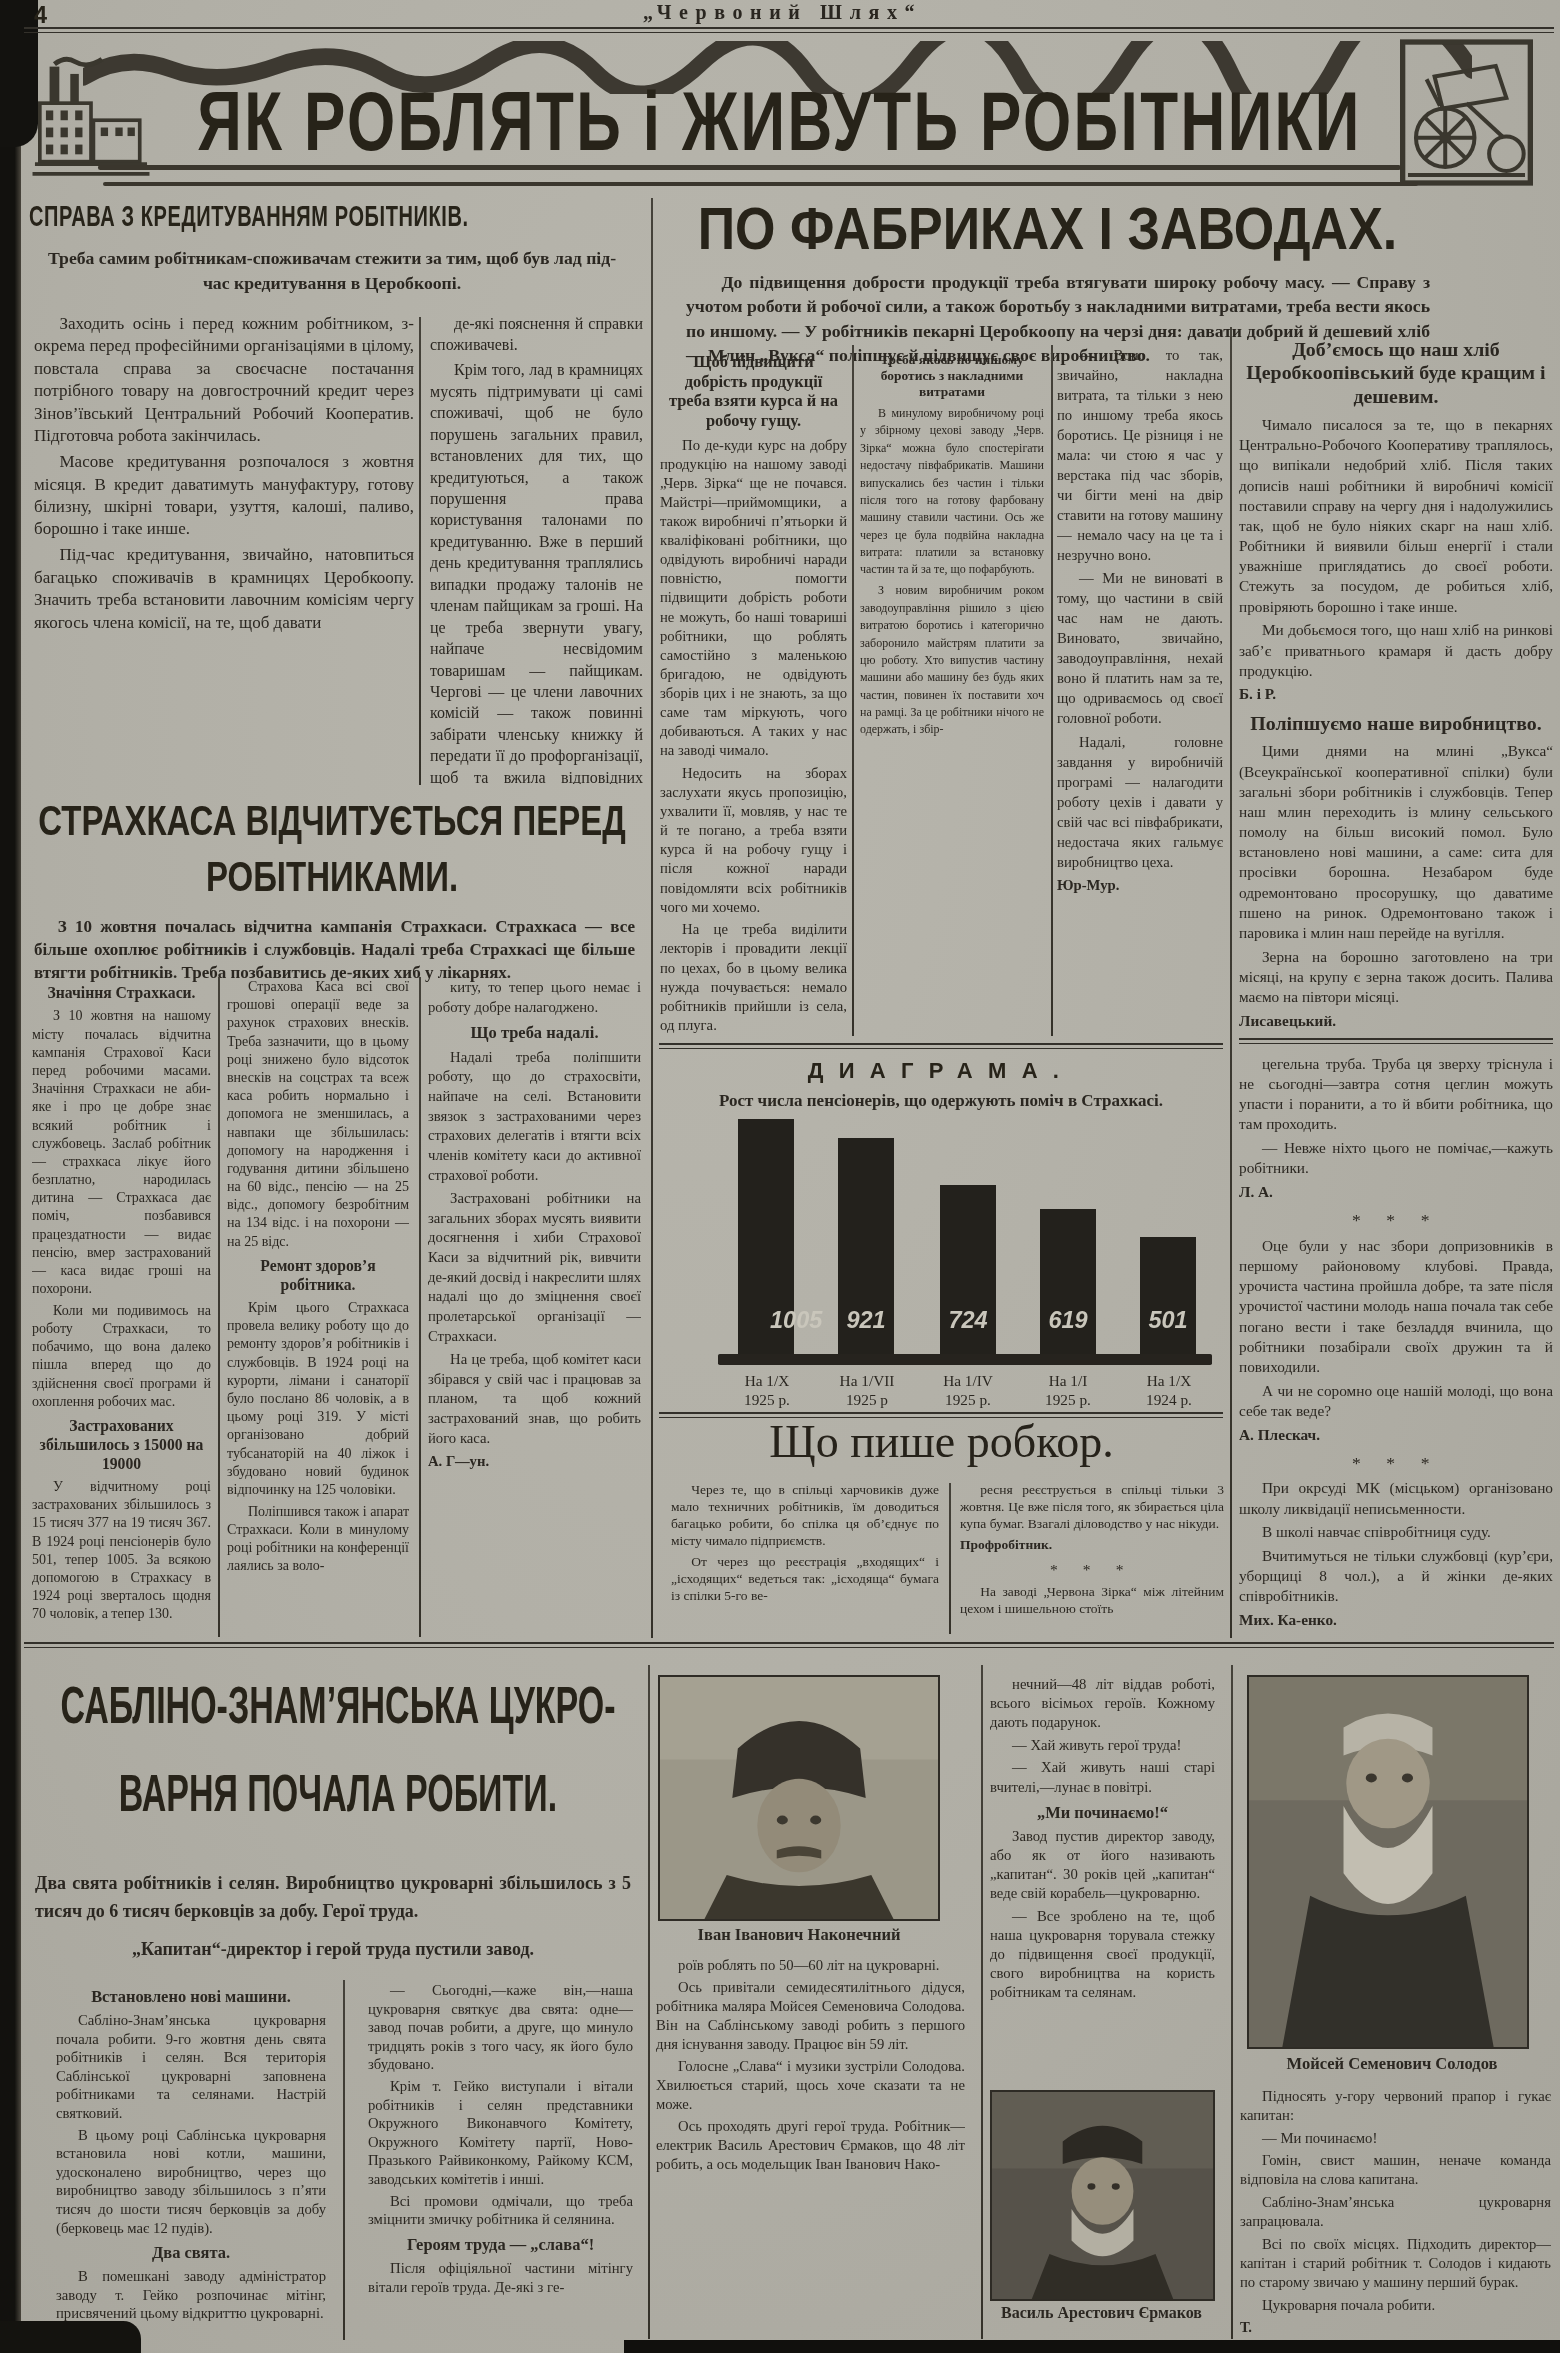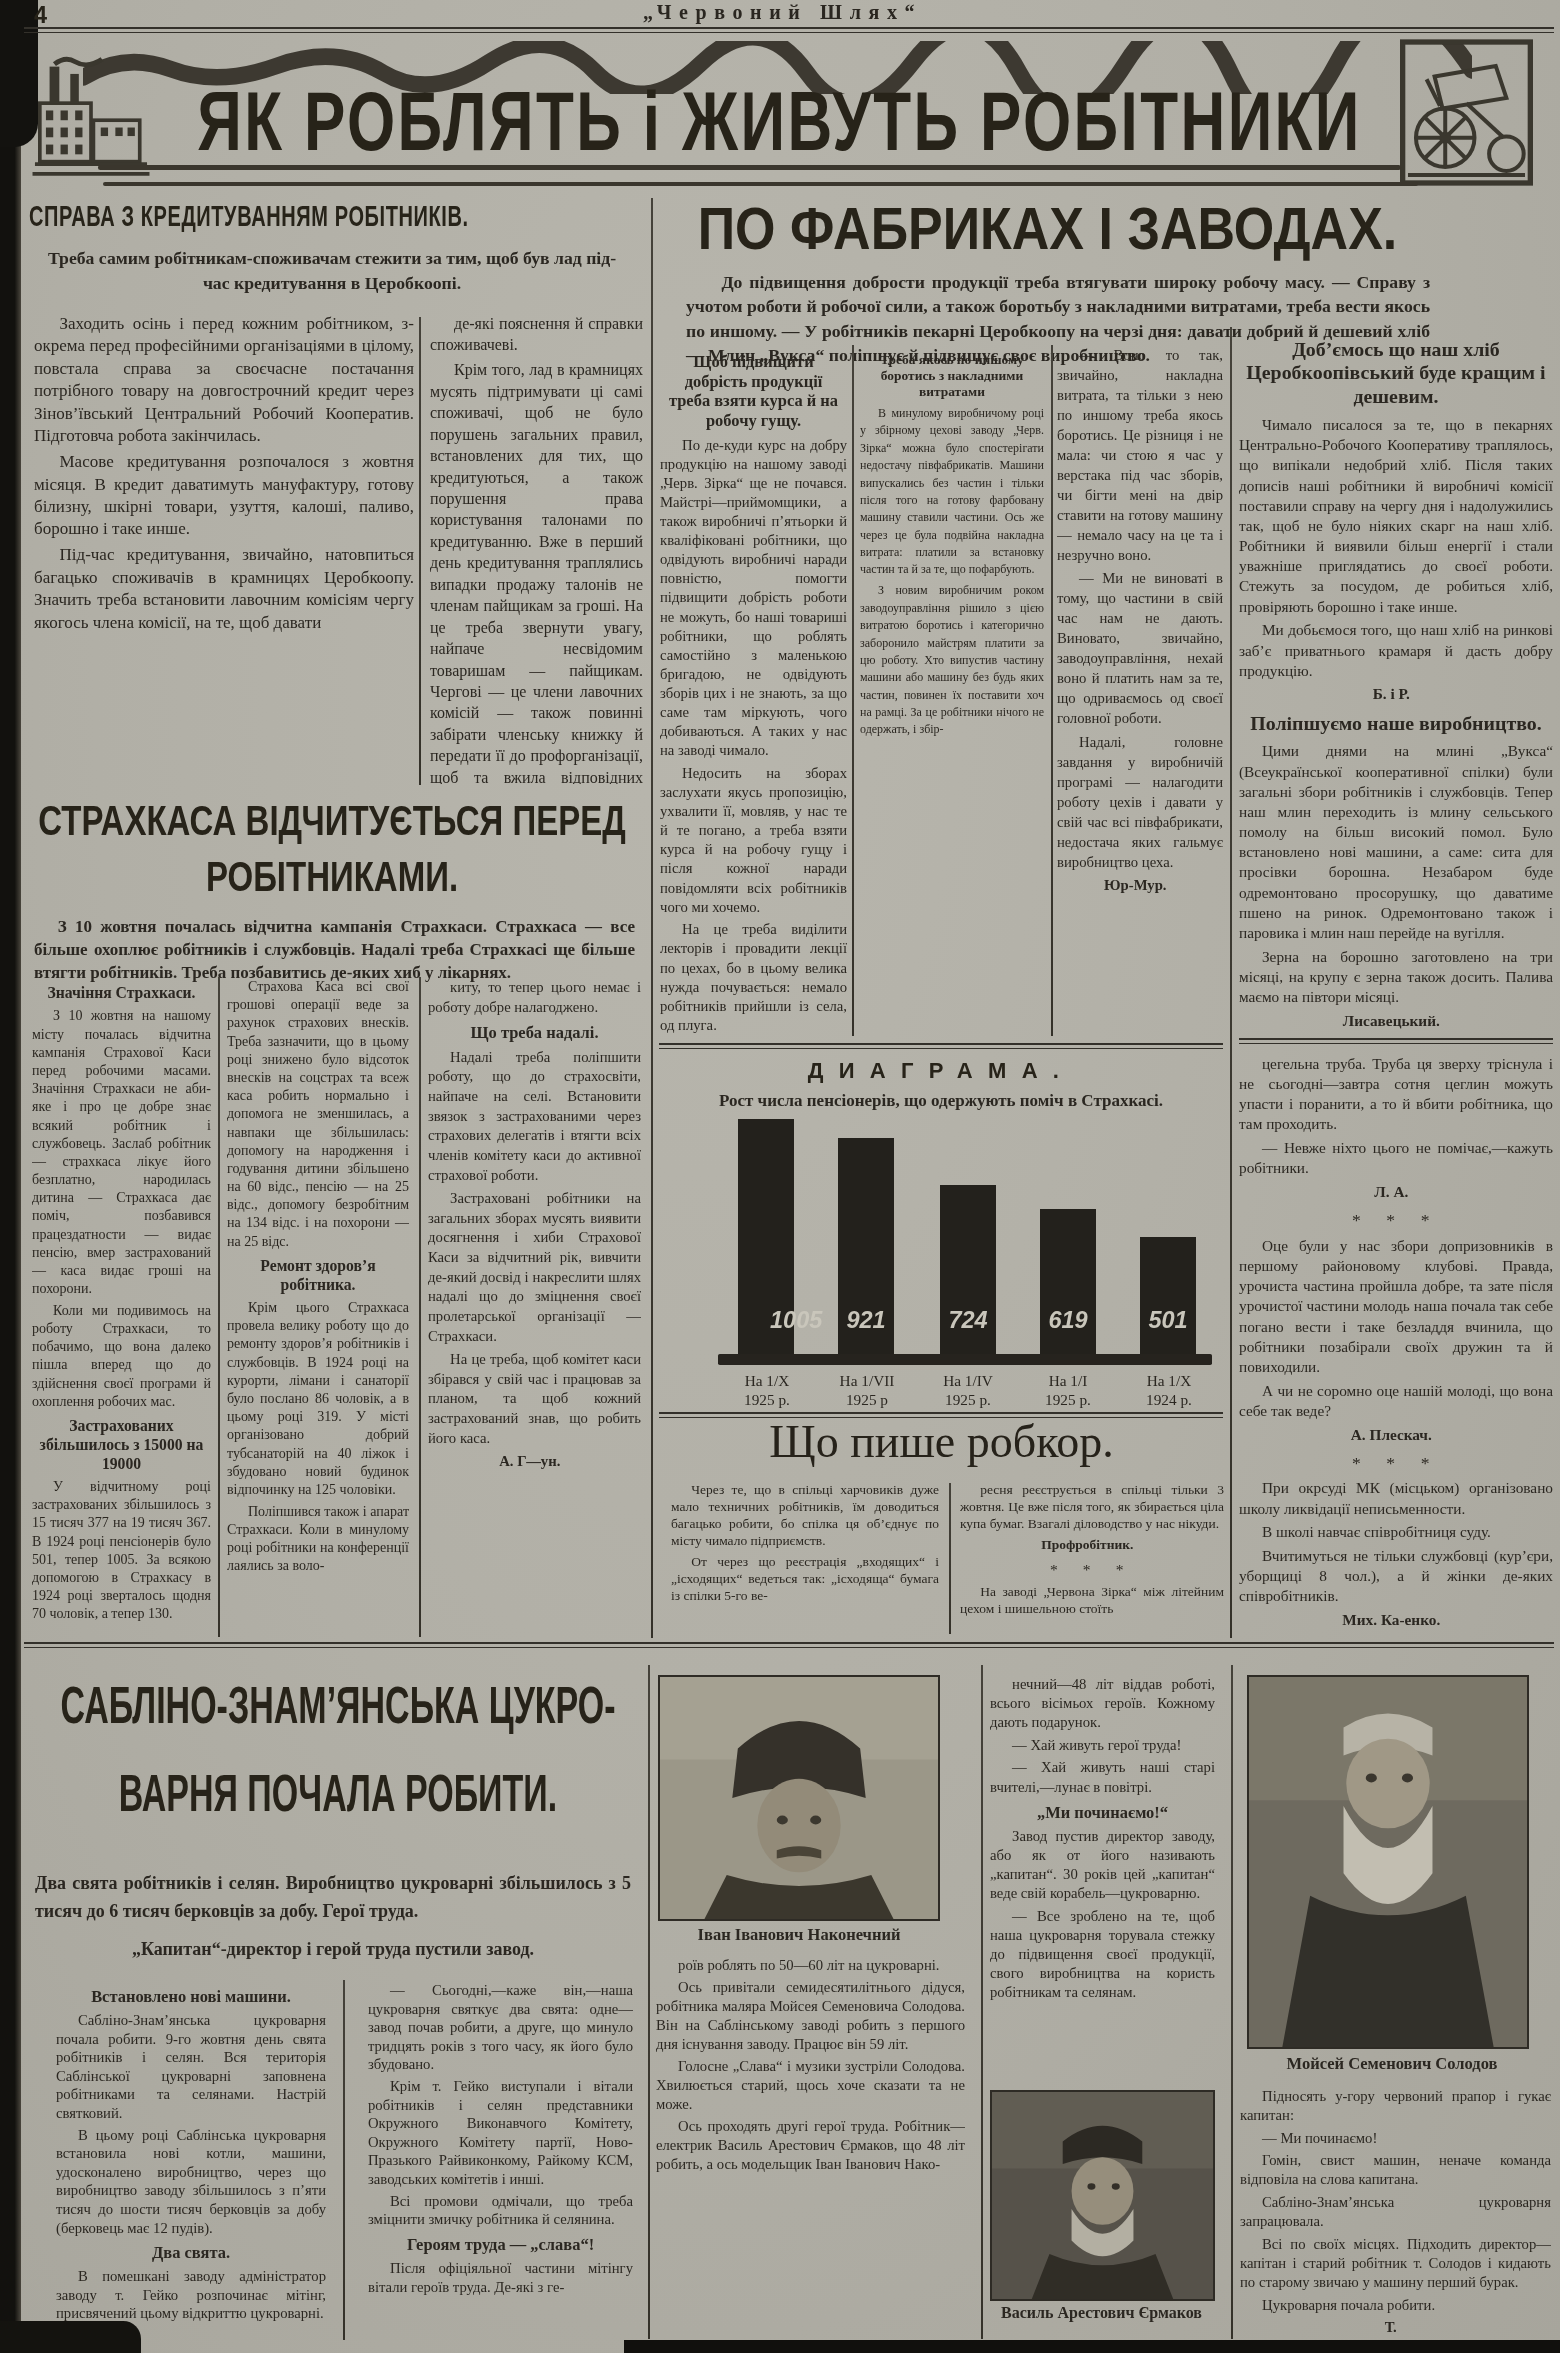--- a/index.html
+++ b/index.html
@@ -8,21 +8,21 @@
     color:#2b2721;font-family:"Liberation Serif",serif;
     background:radial-gradient(ellipse at 45% 28%, #b8b6ad 0%, #b1afa6 50%, #a7a59c 100%);}
   .abs{position:absolute;}
   .col{overflow:hidden;}
   .display{font-family:"Liberation Sans",sans-serif;font-weight:700;color:#272319;}
   .cline{white-space:nowrap;text-align:center;}
   .cline>span{display:inline-block;transform-origin:50% 0;}
   .para{text-align: justify;text-indent:1.5em;margin-bottom:3.5px;}
   .subhead{font-weight:700;text-align:center;margin:5.9px 2.4px 4.7px;font-size:1.12em;line-height:1.2;}
   .head3{font-weight:700;text-align:center;margin:3.5px 0 5.9px;font-size:1.3em;line-height:1.2;}
-  .sig{font-weight:700;text-align:center;padding-right:9.4px;margin:2.4px 0 7px;}
+  .sig{font-weight:700;text-align:left;padding-right:9.4px;margin:2.4px 0 7px;}
   .stars{text-align:center;letter-spacing:10.6px;font-size:1.15em;margin:1.2px 0 3.5px;}
   .midrule{height:6.5px;border-top:2.4px solid #33302a;border-bottom:1.2px solid #33302a;margin:7px 0 9.4px;}
   .vrule{position:absolute;width:1.8px;background:linear-gradient(#45423a,#343129);}
   .hdouble{position:absolute;height:5.9px;border-top:2.9px solid #33302a;border-bottom:1.2px solid #33302a;}
   .lead{font-weight:700;}
   .caption{font-weight:700;text-align:center;}
   .photo{position:absolute;border:2.4px solid #2e2b25;background:#8f8c81;}
   .photo svg{display:block;width:100%;height:100%;}
   
   #credit-colA{font-size:17px;line-height:1.32;}

